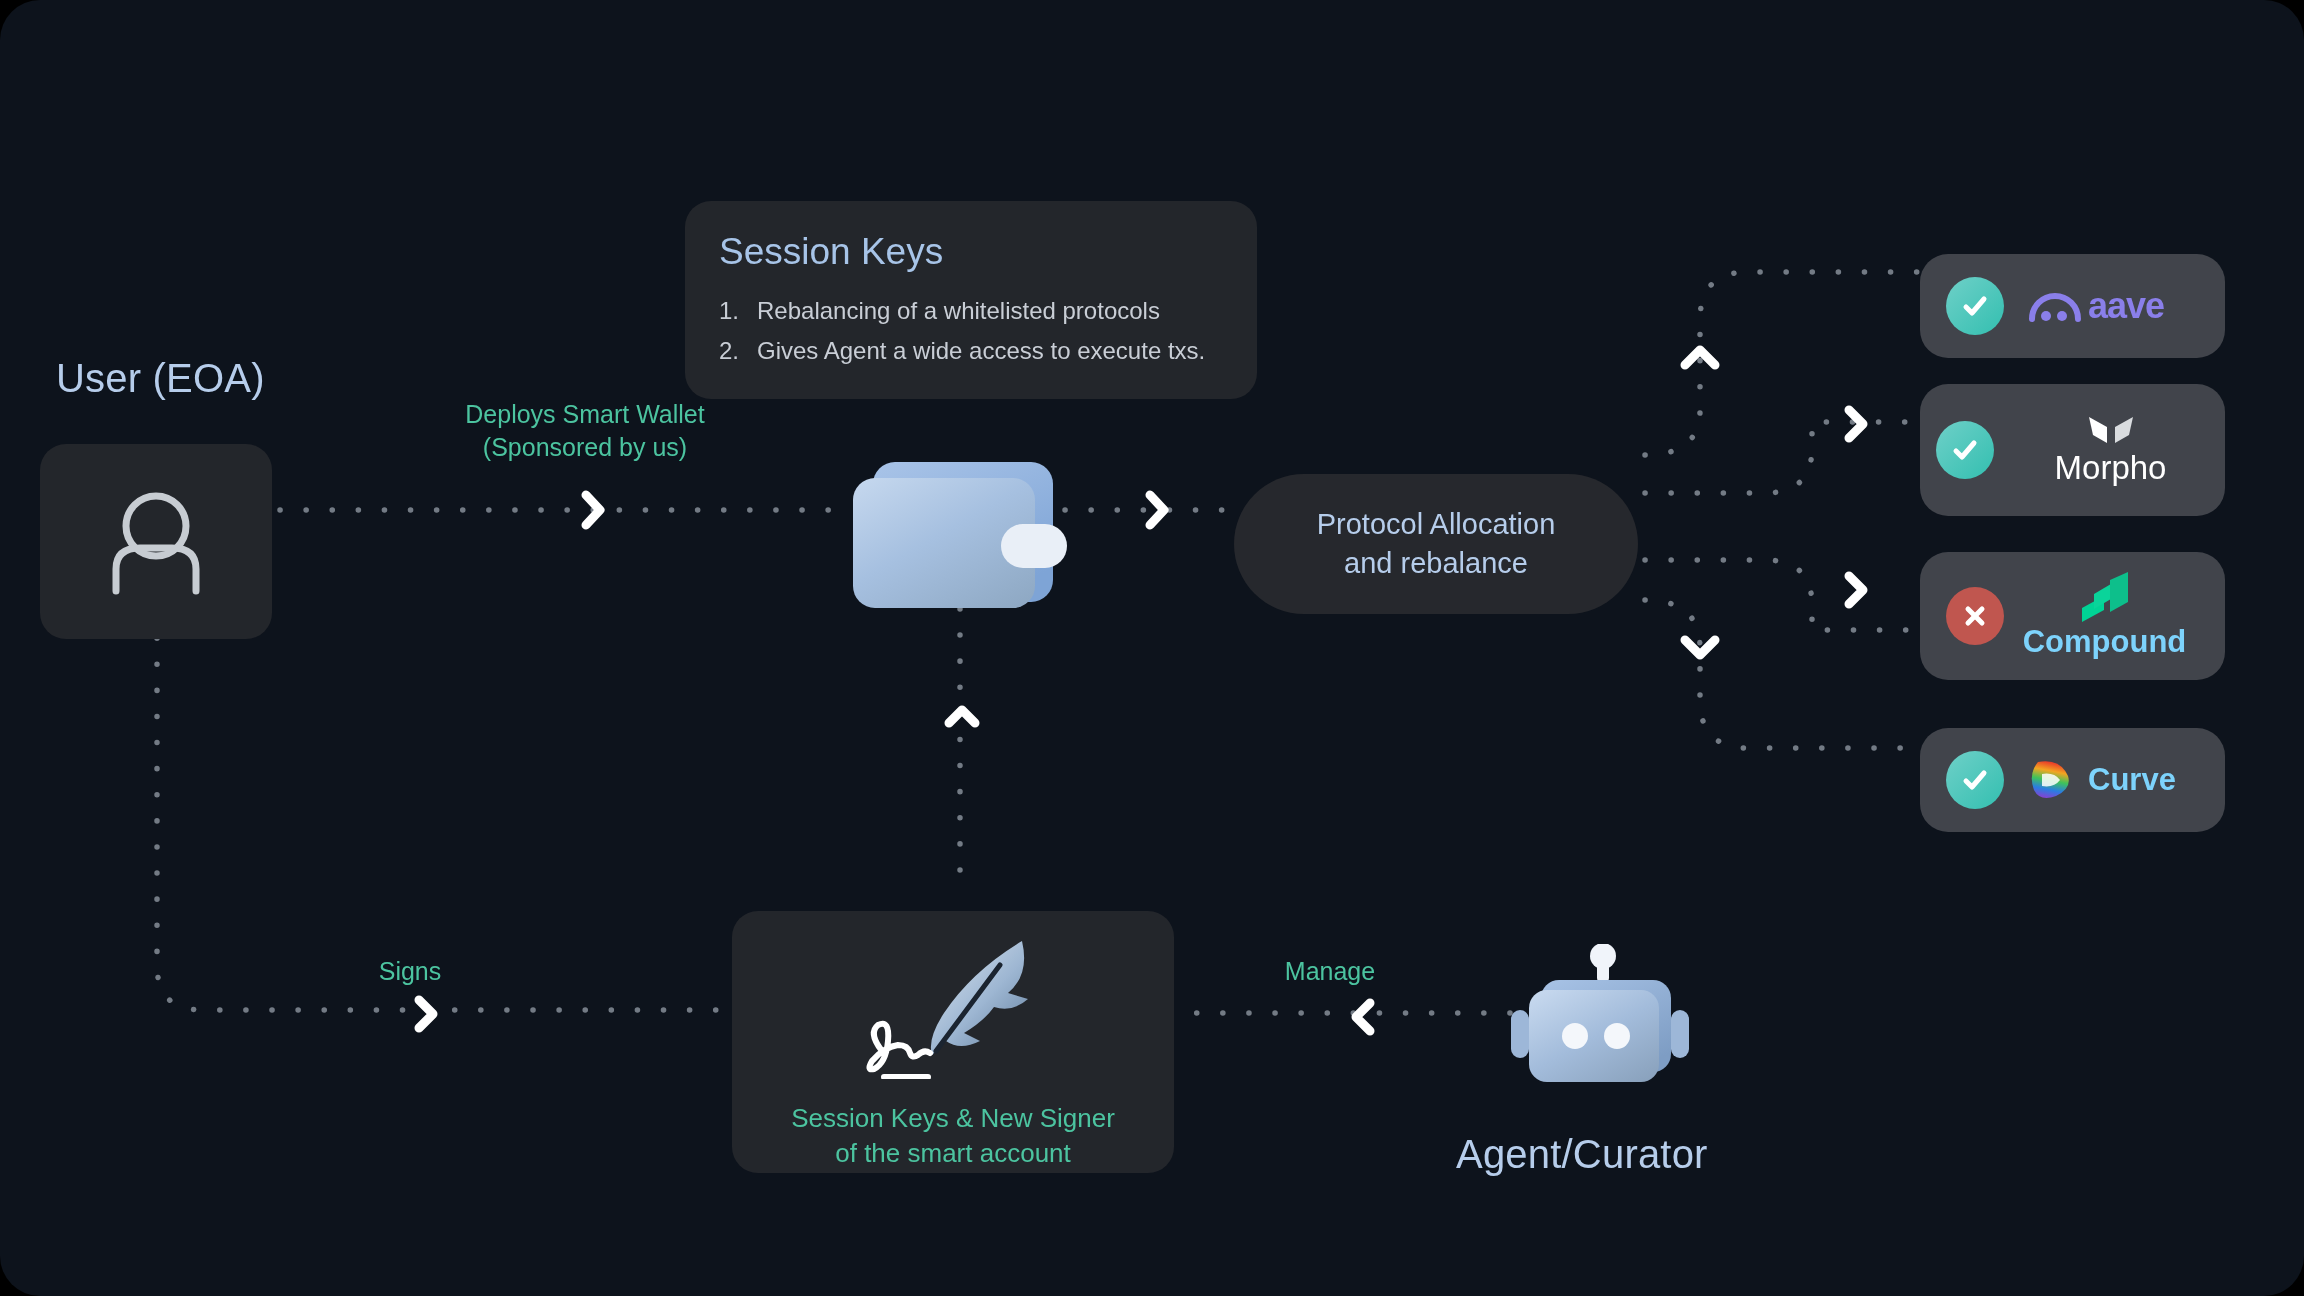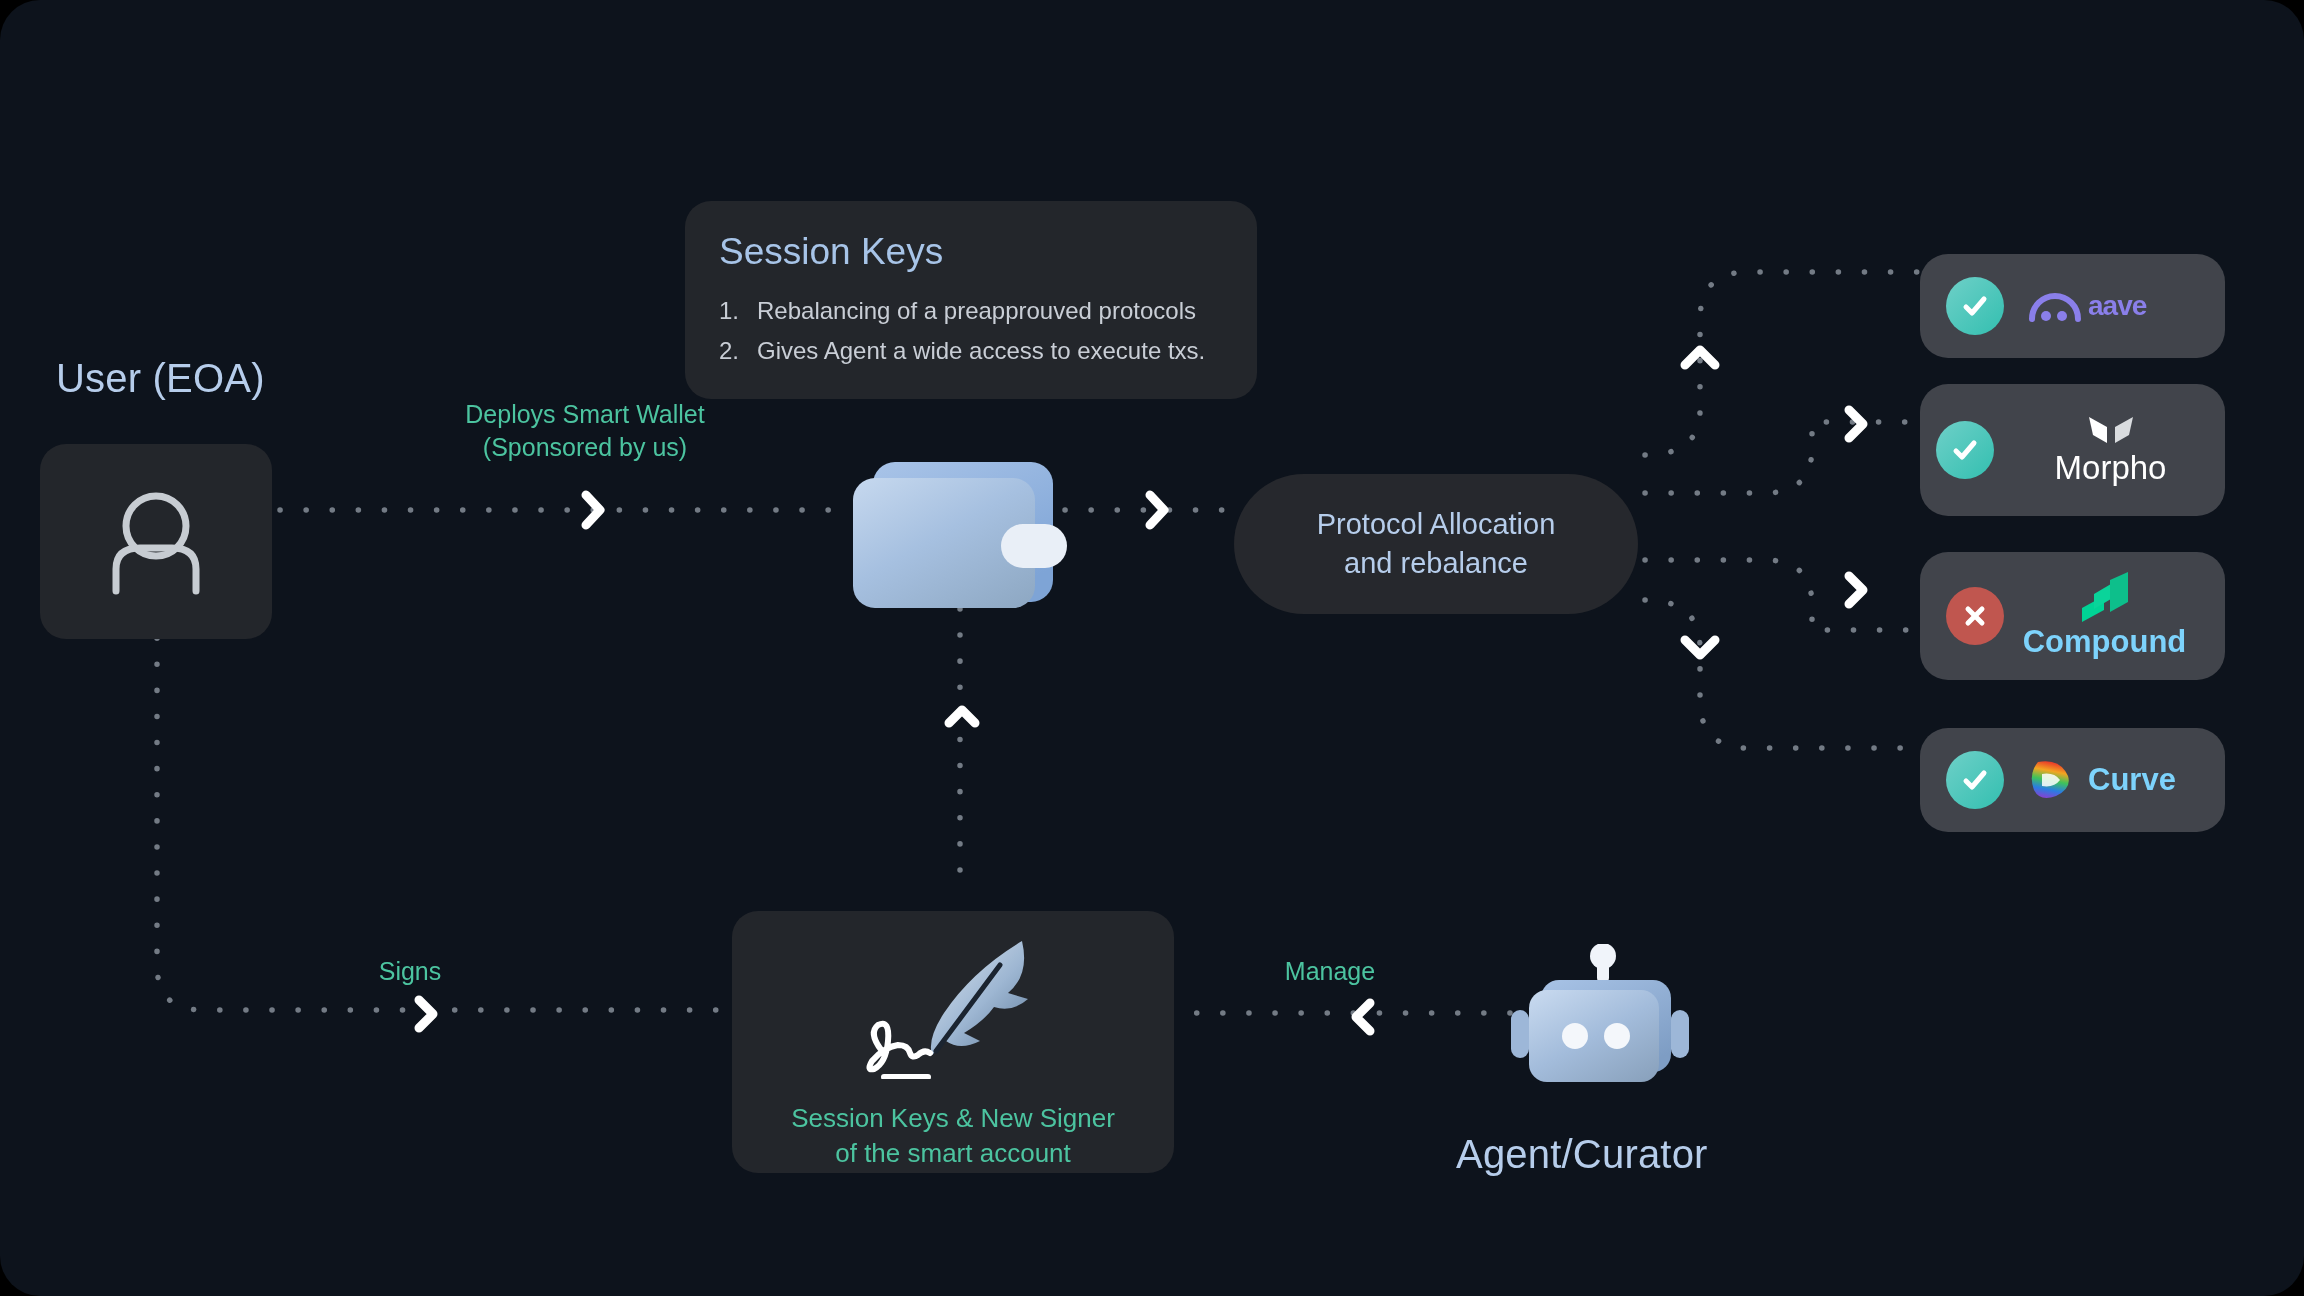--- a/index.html
+++ b/index.html
@@ -177,21 +177,21 @@
       <rect x="28" y="8" width="180" height="140" rx="22" fill="url(#wbk)"></rect>
       <rect x="8" y="24" width="182" height="130" rx="22" fill="url(#wfr)"></rect>
       <path d="M 178 70 H 200 A 22 22 0 0 1 200 114 H 178 A 22 22 0 0 1 178 70 Z" fill="#e9eff7"></path>
     </svg>
   </div>
 
   <div class="node sq-card" style="left:685px; top:167px; width:572px; height:198px; padding:30px 34px;">
     <p class="sk-title">Session Keys</p>
     <div class="sk-item">
       <span class="sk-num">1.</span>
-      <span>Rebalancing of a preapprouved protocols</span>
+      <span>Rebalancing of a whitelisted protocols</span>
     </div>
     <div class="sk-item">
       <span class="sk-num">2.</span>
       <span>Gives Agent a wide access to execute txs.</span>
     </div>
   </div>
 
   <div class="node pill-card" style="left:1234px; top:440px; width:404px; height:140px;">
     <div class="node-blue">
       <div>Protocol Allocation</div>
@@ -258,21 +258,21 @@
       <svg width="34" height="34" viewBox="0 0 34 34">
         <polyline points="8,18 14,24 26,10" fill="none" stroke="#ffffff" stroke-width="5" stroke-linecap="round" stroke-linejoin="round"></polyline>
       </svg>
     </div>
     <div style="display:flex; align-items:center; gap:6px; margin-left:24px;">
       <svg width="54" height="42" viewBox="0 0 54 42">
         <path d="M 4 34 A 22 22 0 0 1 50 34" fill="none" stroke="#8a7fea" stroke-width="6" stroke-linecap="round"></path>
         <circle cx="18" cy="31" r="5" fill="#8a7fea"></circle>
         <circle cx="34" cy="31" r="5" fill="#8a7fea"></circle>
       </svg>
-      <span style="color:#8a7fea; font-size:28px; font-weight:600; letter-spacing:-1px;">aave</span>
+      <span style="color:#8a7fea; font-size:36px; font-weight:600; letter-spacing:-1px;">aave</span>
     </div>
   </div>
 
   <div class="node proto-card" style="left:1920px; top:350px; width:305px; height:132px; padding:0 16px;gap:12px;">
     <div class="status-circle st-ok">
       <svg width="34" height="34" viewBox="0 0 34 34">
         <polyline points="8,18 14,24 26,10" fill="none" stroke="#ffffff" stroke-width="5" stroke-linecap="round" stroke-linejoin="round"></polyline>
       </svg>
     </div>
     <div style="flex:1; text-align:center; margin-left:6px;">

